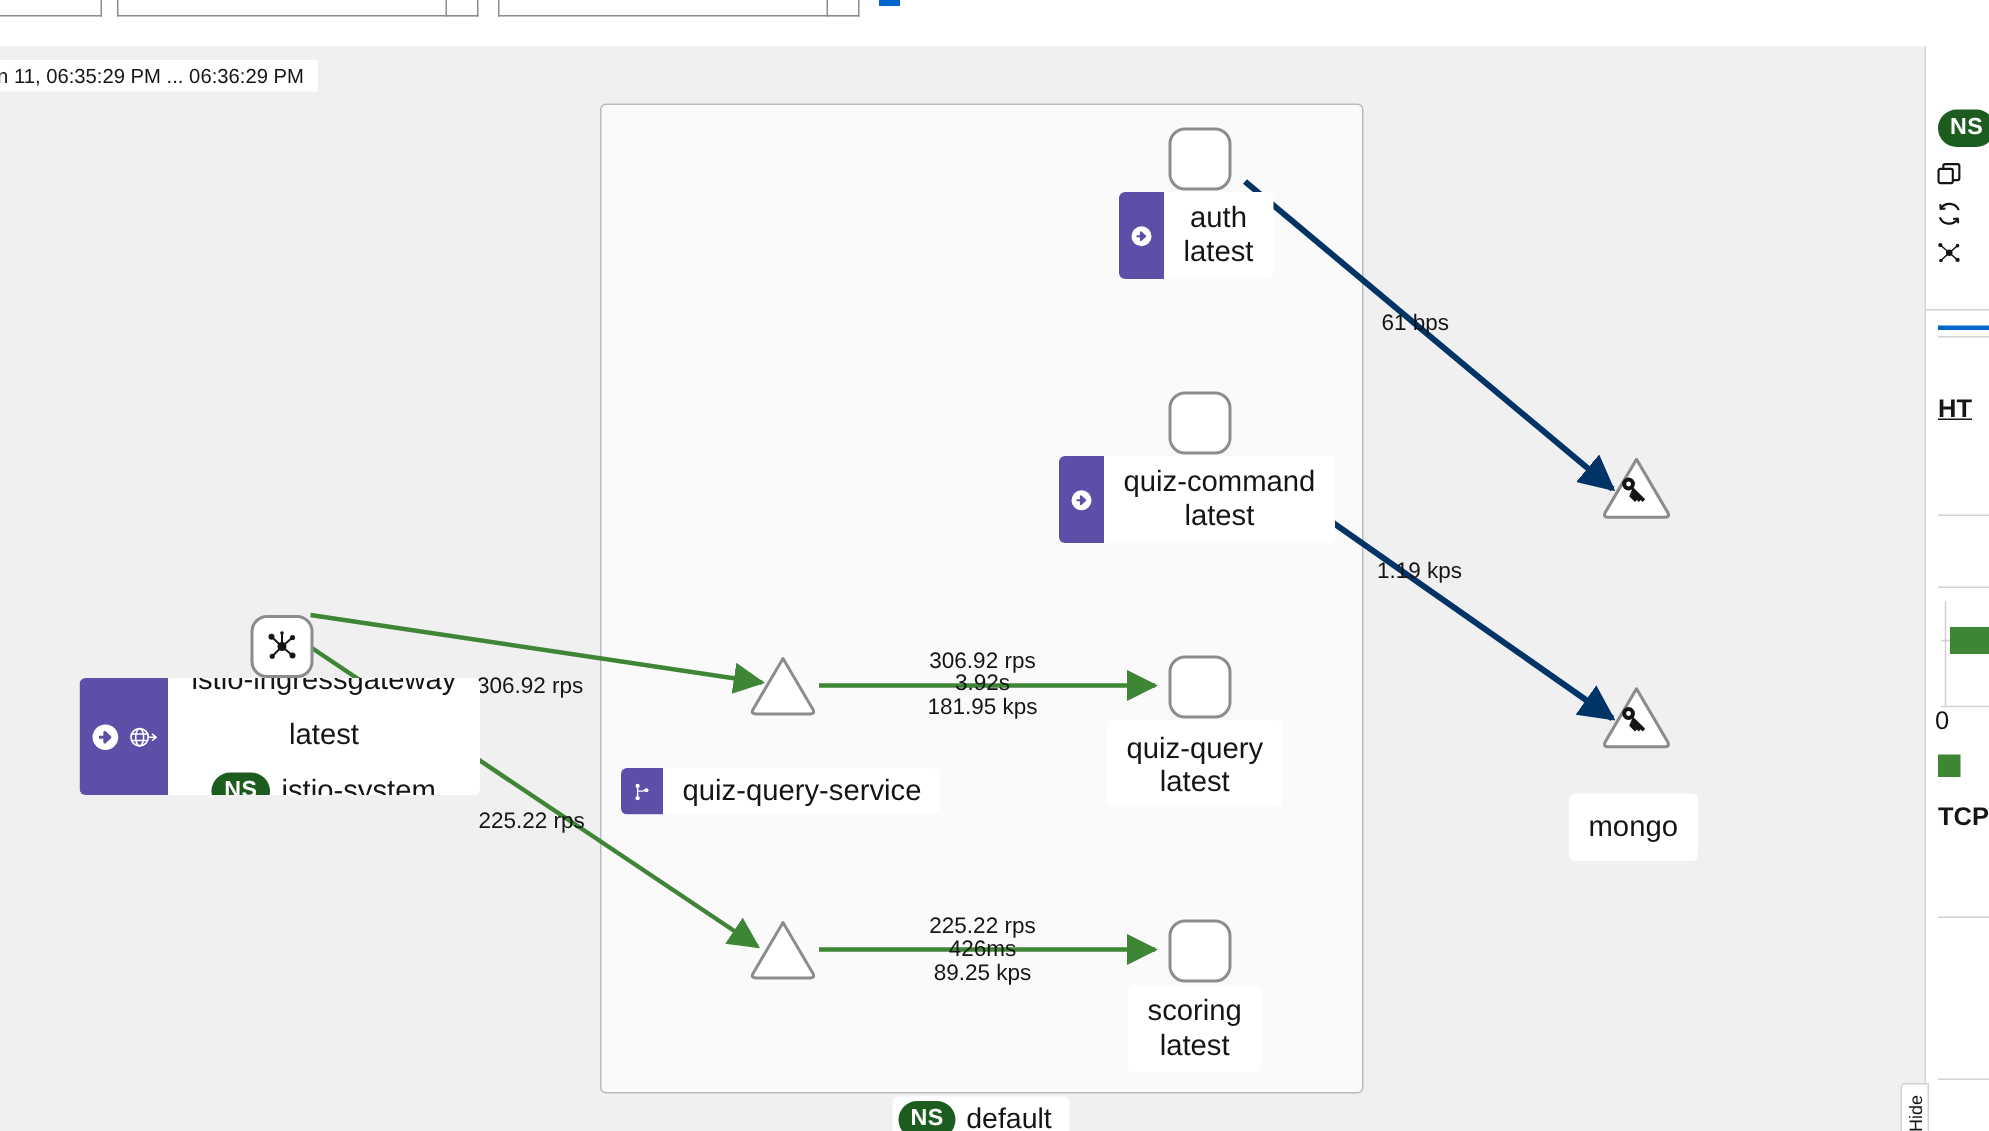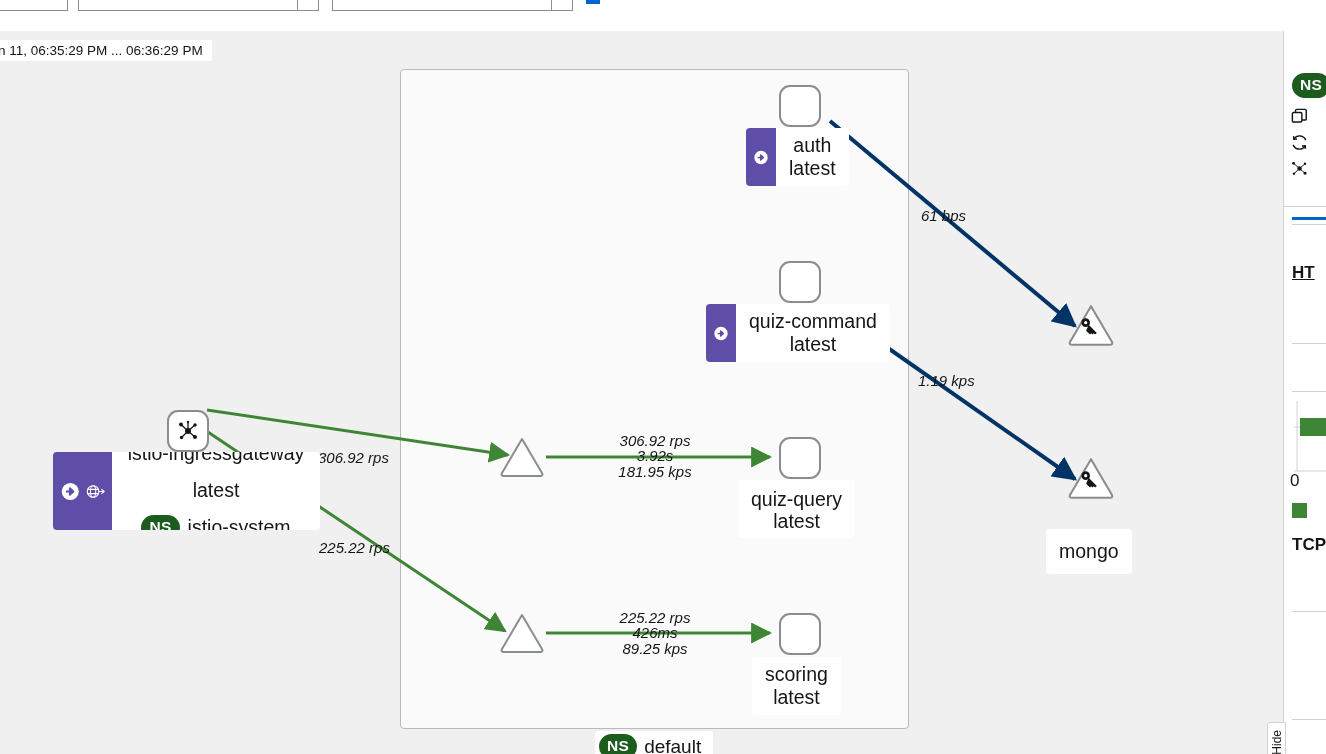--- a/index.html
+++ b/index.html
@@ -83,21 +83,21 @@
     font-size: 15.5px; font-weight: bold; letter-spacing: .3px;
     padding: 1px 8px 2px 8px; min-width: 38px; height: 25px;
   }
   .ns-line { display: flex; align-items: center; gap: 8px; }
 
   
   .elabel {
     position: absolute; color: #151515; font-size: 15px;
     text-align: center; white-space: nowrap; line-height: 1.02;
   }
-  .elabel .ln { display: block; font-style: italic; }
+  .elabel .ln { display: block; }
 
   
   .sidepanel {
     position: absolute; top: 31px; left: 1283px; width: 43px; height: 723px;
     background: #ffffff; border-left: 1px solid #d2d2d2; overflow: hidden;
   }
   .sp-title { position: absolute; top: 14px; left: 8px; font-size: 17px; color: #151515; white-space: nowrap; margin-top: 29px; }
   .sp-ns { position: absolute; top: 42px; left: 8px; }
   .sp-icons { position: absolute; top: 76px; left: 6px; display: flex; flex-direction: column; gap: 7px; }
   .sp-divider { position: absolute; top: 175px; left: 0; width: 43px; height: 1px; background: #d2d2d2; }
@@ -286,20 +286,35 @@
         <span class="chip-line">scoring</span>
         <span class="chip-line">latest</span>
       </div>
     </div>
 
     <div class="node" style="left:499px; top:405px;">
       <svg class="svc-tri" viewBox="0 0 46 42">
         <path d="M23 3 L43 37 Q44.5 40 41 40 L5 40 Q1.5 40 3 37 Z" fill="#ffffff" stroke="#8a8d90" stroke-width="2" stroke-linejoin="round"></path>
       </svg>
     </div>
+    <div class="chip" style="left:414px; top:481px; height:31px;">
+      <div class="chip-badge" style="width:28px;">
+        <svg width="18" height="18" viewBox="0 0 24 24">
+          <g fill="#ffffff">
+            <circle cx="7" cy="5" r="2.4"></circle>
+            <circle cx="7" cy="19" r="2.4"></circle>
+            <circle cx="17" cy="10" r="2.4"></circle>
+            <path d="M7 7.4 V16.6 M7 11 h5.5 a2.5 2.5 0 0 0 2.5 -1.5" stroke="#ffffff" stroke-width="1.6" fill="none"></path>
+          </g>
+        </svg>
+      </div>
+      <div class="chip-text">
+        <span class="chip-line">quiz-query-service</span>
+      </div>
+    </div>
 
     <div class="node" style="left:499px; top:581px;">
       <svg class="svc-tri" viewBox="0 0 46 42">
         <path d="M23 3 L43 37 Q44.5 40 41 40 L5 40 Q1.5 40 3 37 Z" fill="#ffffff" stroke="#8a8d90" stroke-width="2" stroke-linejoin="round"></path>
       </svg>
     </div>
 
     <div class="node" style="left:1067px; top:272px;">
       <svg width="48" height="44" viewBox="0 0 46 42">
         <path d="M23 3 L43 37 Q44.5 40 41 40 L5 40 Q1.5 40 3 37 Z" fill="#ffffff" stroke="#8a8d90" stroke-width="2" stroke-linejoin="round"></path>

